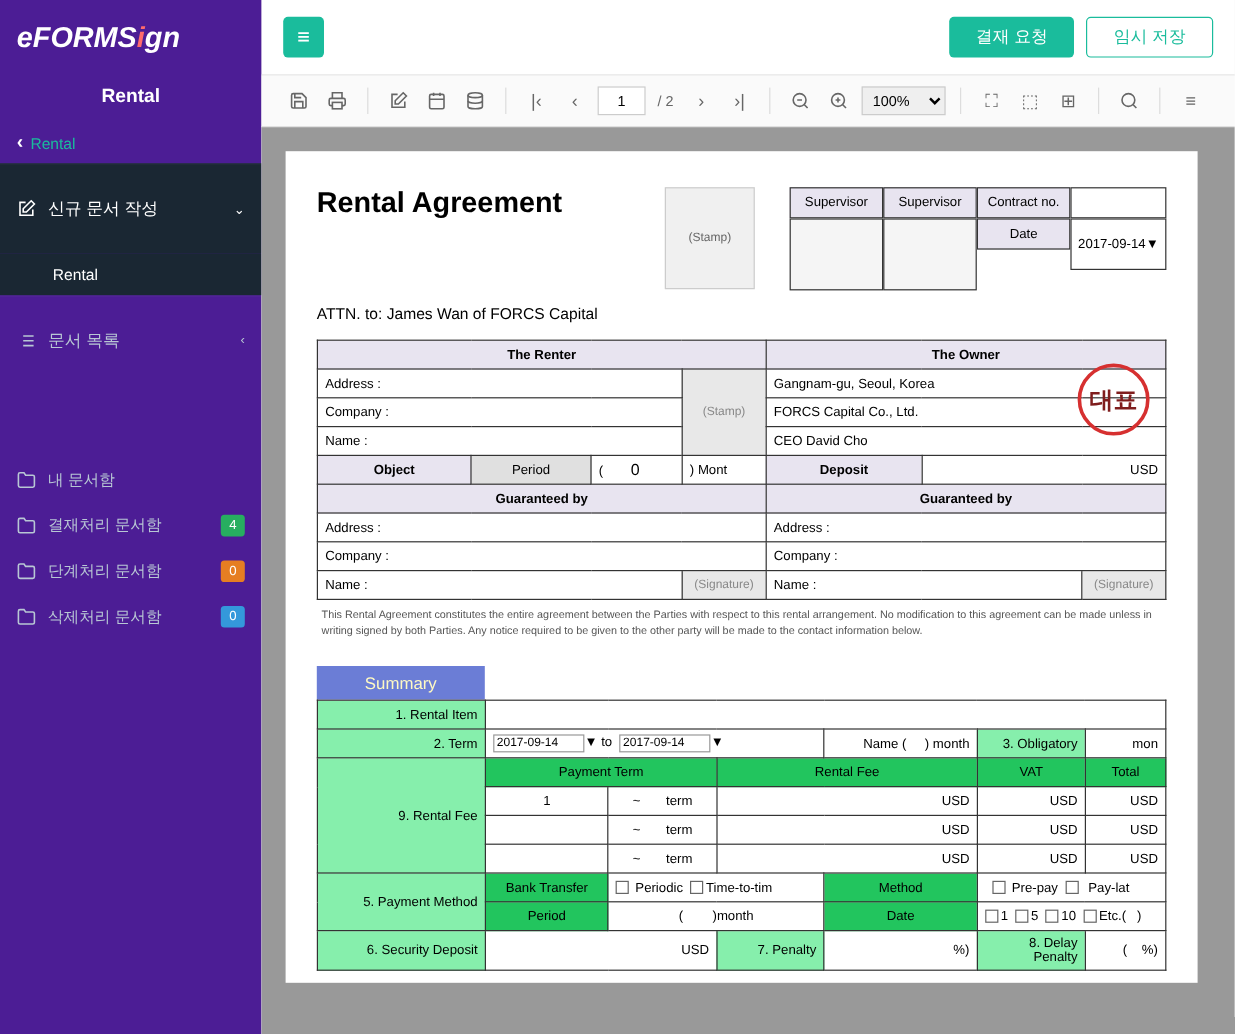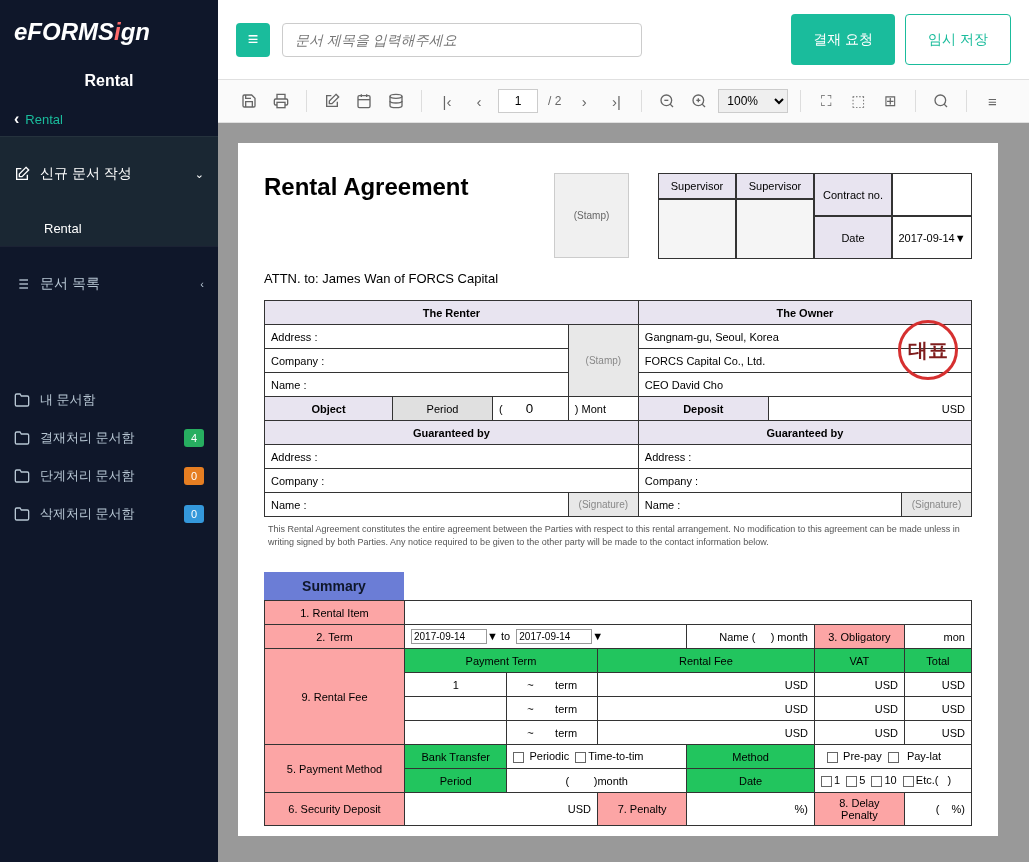--- a/index.html
+++ b/index.html
@@ -1,72 +1,72 @@
 <!DOCTYPE html>
 <html><head>
 <meta charset="utf-8">
 <style>
 *{box-sizing:border-box;margin:0;padding:0;font-family:Arial,sans-serif}
 body{width:1029px;height:862px;overflow:hidden;background:#f5f5f5}
 .app{display:flex;height:862px}
-.sidebar{width:218px;background:#0f172a;color:#b8c7d4;display:flex;flex-direction:column}
+.sidebar{width:218px;background:#4c1d95;color:#b8c7d4;display:flex;flex-direction:column}
 .logo{color:#fff;font-size:24px;font-weight:bold;padding:18px 14px;font-style:italic}
 .logo .i{color:#ff6b6b}
 .sidebar-title{text-align:center;color:#fff;font-size:16px;font-weight:bold;padding:8px 0 12px}
 .breadcrumb{padding:8px 14px;font-size:13px;color:#1abc9c;display:flex;align-items:center;gap:6px}
 .bc-chev{color:#fff;font-size:16px;font-weight:bold}
 .nav-item{padding:28px 14px;font-size:14px;display:flex;align-items:center;gap:10px;cursor:pointer;border-top:1px solid rgba(255,255,255,0.05)}
 .nav-item.active{background:#1a2733;color:#fff}
 .nav-item .chev{margin-left:auto;font-size:11px}
 .nav-sub{padding:10px 14px 10px 44px;font-size:13px;color:#fff;background:#1a2733}
 .icon{width:16px;height:16px;display:inline-flex;align-items:center;justify-content:center}
 .folder-sec{margin-top:60px}
 .folder-item{padding:10px 14px;font-size:13px;display:flex;align-items:center;gap:10px;cursor:pointer}
 .badge{margin-left:auto;min-width:20px;height:18px;border-radius:3px;font-size:11px;display:flex;align-items:center;justify-content:center;color:#fff}
 .bg{background:#27ae60}.bo{background:#e67e22}.bb{background:#3498db}
 .main{flex:1;display:flex;flex-direction:column;background:#fff}
 .topbar{display:flex;align-items:center;padding:14px 18px;gap:12px;border-bottom:1px solid #e0e0e0}
 .menu-btn{width:34px;height:34px;background:#1abc9c;border-radius:4px;display:flex;align-items:center;justify-content:center;cursor:pointer;color:#fff;font-size:18px}
 .title-input{flex:0 0 360px;height:34px;border:1px solid #ccc;border-radius:4px;padding:0 12px;font-size:14px;font-style:italic;color:#999}
 .top-actions{margin-left:auto;display:flex;gap:10px}
-.btn{height:51px;padding:0 22px;border-radius:4px;font-size:14px;cursor:pointer;border:none}
+.btn{height:34px;padding:0 22px;border-radius:4px;font-size:14px;cursor:pointer;border:none}
 .btn-primary{background:#1abc9c;color:#fff}
 .btn-outline{background:#fff;color:#1abc9c;border:1px solid #1abc9c}
 .toolbar{display:flex;align-items:center;padding:8px 18px;gap:6px;border-bottom:1px solid #e0e0e0;background:#fafafa}
 .tool{width:26px;height:26px;display:flex;align-items:center;justify-content:center;cursor:pointer;color:#666;font-size:15px}
 .tool-sep{width:1px;height:22px;background:#ddd;margin:0 6px}
 .page-num{width:40px;height:24px;border:1px solid #ccc;text-align:center;font-size:12px}
 .page-total{font-size:12px;color:#666;margin:0 4px}
 .zoom-sel{height:24px;border:1px solid #ccc;font-size:12px;padding:0 4px;width:70px}
 .doc-area{flex:1;overflow:auto;background:#999;padding:20px 0 0 20px}
 .doc{width:760px;background:#fff;padding:30px 26px 10px;position:relative}
 .doc-head{display:flex;margin-bottom:12px}
 .doc-title{font-size:24px;font-weight:bold;flex:0 0 290px}
 .stamp-box{width:75px;height:85px;border:1px solid #ccc;background:#f0f0f0;display:flex;align-items:center;justify-content:center;font-size:10px;color:#666}
 .sig-boxes{margin-left:auto;display:flex}
 .sig-col{display:flex;flex-direction:column}
 .sig-cell{border:1px solid #333;font-size:11px;display:flex;align-items:center;justify-content:center;background:#e8e4f0}
 .sig-cell.body{background:#f5f5f5;height:60px}
 .sig-cell.h{height:26px;width:78px}
-.sig-cell.h2{height:43px;width:78px}
+.sig-cell.h2{height:26px;width:78px}
 .sig-cell.date-v{width:80px;height:43px}
 .attn{font-size:13px;margin:10px 0 14px}
 .tbl{width:100%;border-collapse:collapse;font-size:11px}
 .tbl td,.tbl th{border:1px solid #333;padding:4px 6px;height:24px}
 .th{background:#e8e4f0;text-align:center;font-weight:bold}
 .tg{background:#e0e0e0;text-align:center}
 .lbl{text-align:left;padding-left:10px}
 .stamp-mini{width:70px;background:#e8e8e8;text-align:center;font-size:10px;color:#888}
 .seal{position:absolute;right:40px;top:177px;width:60px;height:60px;border:3px solid #d63030;border-radius:50%;display:flex;align-items:center;justify-content:center;color:#7f1d1d;font-size:20px;font-weight:bold}
 .spin{width:50px;text-align:center;border:none;background:transparent}
 .legal{font-size:9px;color:#555;padding:6px 4px;line-height:1.4}
-.summary-head{background:#6b7dd6;color:#0f172a;text-align:center;font-weight:bold;font-size:14px;padding:6px;width:140px;margin-top:18px}
+.summary-head{background:#6b7dd6;color:#fef9c3;text-align:center;font-weight:normal;font-size:14px;padding:6px;width:140px;margin-top:18px}
 .sum-tbl{width:100%;border-collapse:collapse;font-size:11px}
 .sum-tbl td{border:1px solid #333;padding:4px 6px;height:24px}
-.slbl{background:#fca5a5;text-align:center;padding-left:8px}
+.slbl{background:#86efac;text-align:right;padding-left:8px}
 .sgray{background:#22c55e;text-align:center}
 .date-inp{border:1px solid #999;font-size:10px;padding:1px 2px;width:76px}
 .ck{width:11px;height:11px;border:1px solid #666;display:inline-block;vertical-align:middle;margin-right:2px}
 svg{width:16px;height:16px}
 </style>
 </head>
 <body>
 
 <div class="app">
   <div class="sidebar">
@@ -136,21 +136,20 @@
           </span>
         <span>삭제처리 문서함</span>
         <span class="badge bb">0</span>
       </div>
     </div>
   </div>
 
   <div class="main">
     <div class="topbar">
       <div class="menu-btn">≡</div>
-      <input class="title-input" placeholder="문서 제목을 입력해주세요" style="">
       <div class="top-actions">
         <button class="btn btn-primary">결재 요청</button>
         <button class="btn btn-outline">임시 저장</button>
       </div>
     </div>
 
     <div class="toolbar">
       <div class="tool">
           <svg viewBox="0 0 24 24" fill="none" stroke="currentColor" stroke-width="2">
             <path d="M19 21H5a2 2 0 01-2-2V5a2 2 0 012-2h11l5 5v11a2 2 0 01-2 2z"></path>

